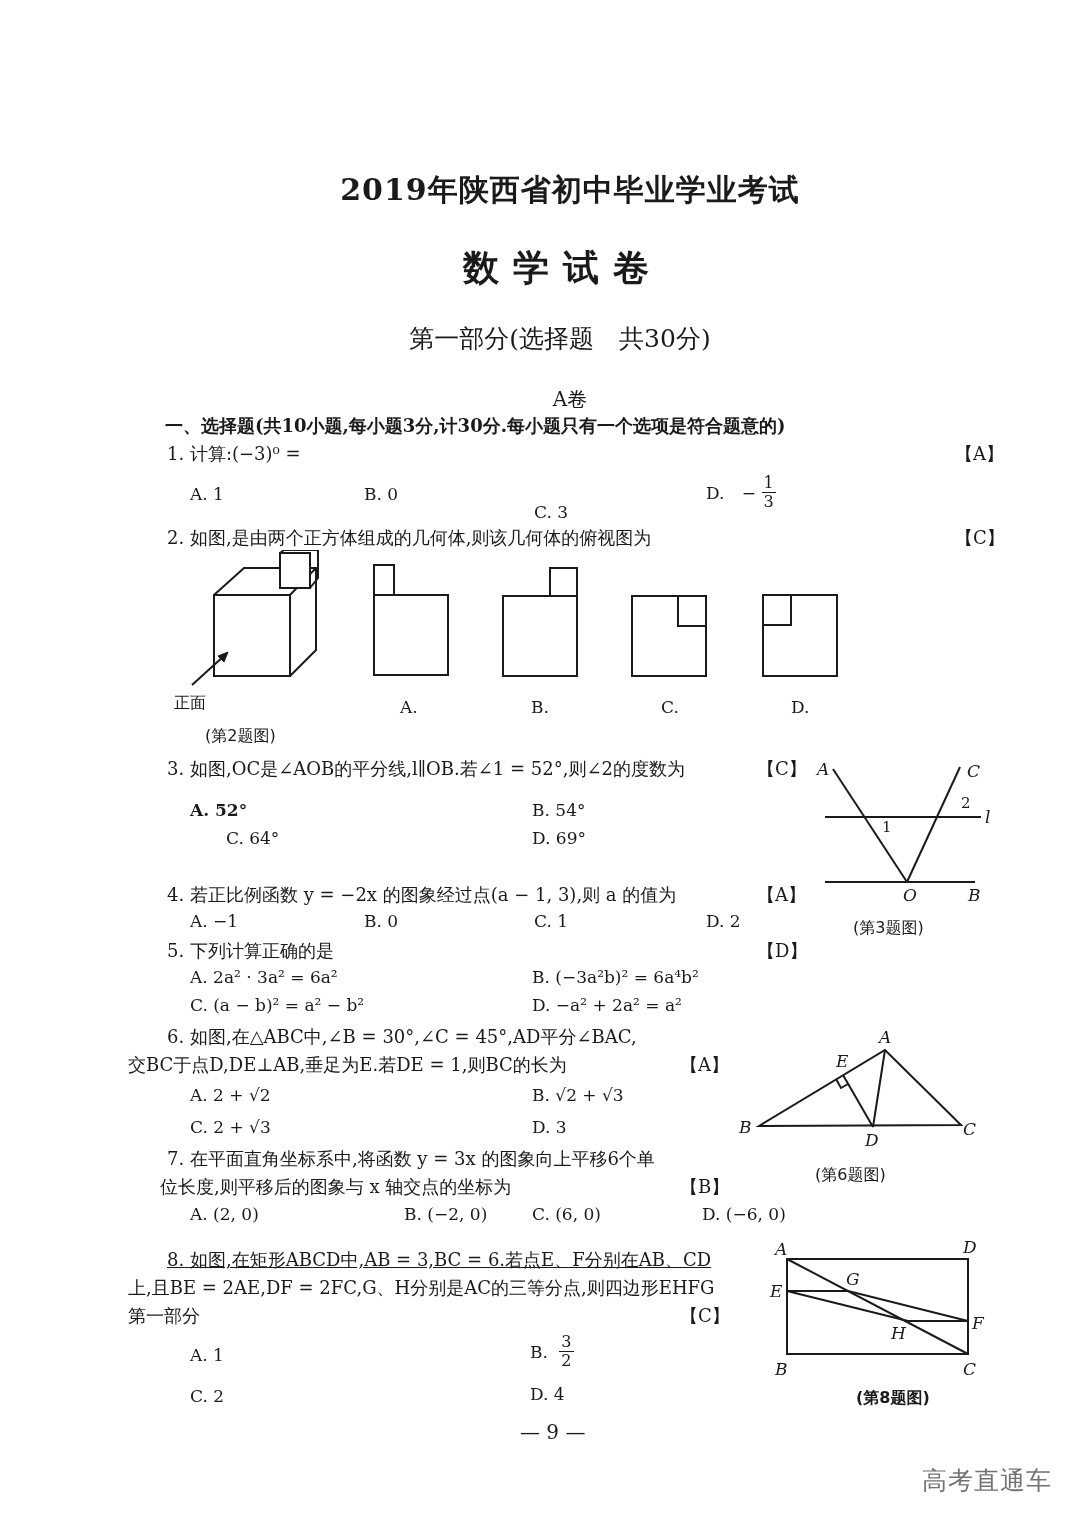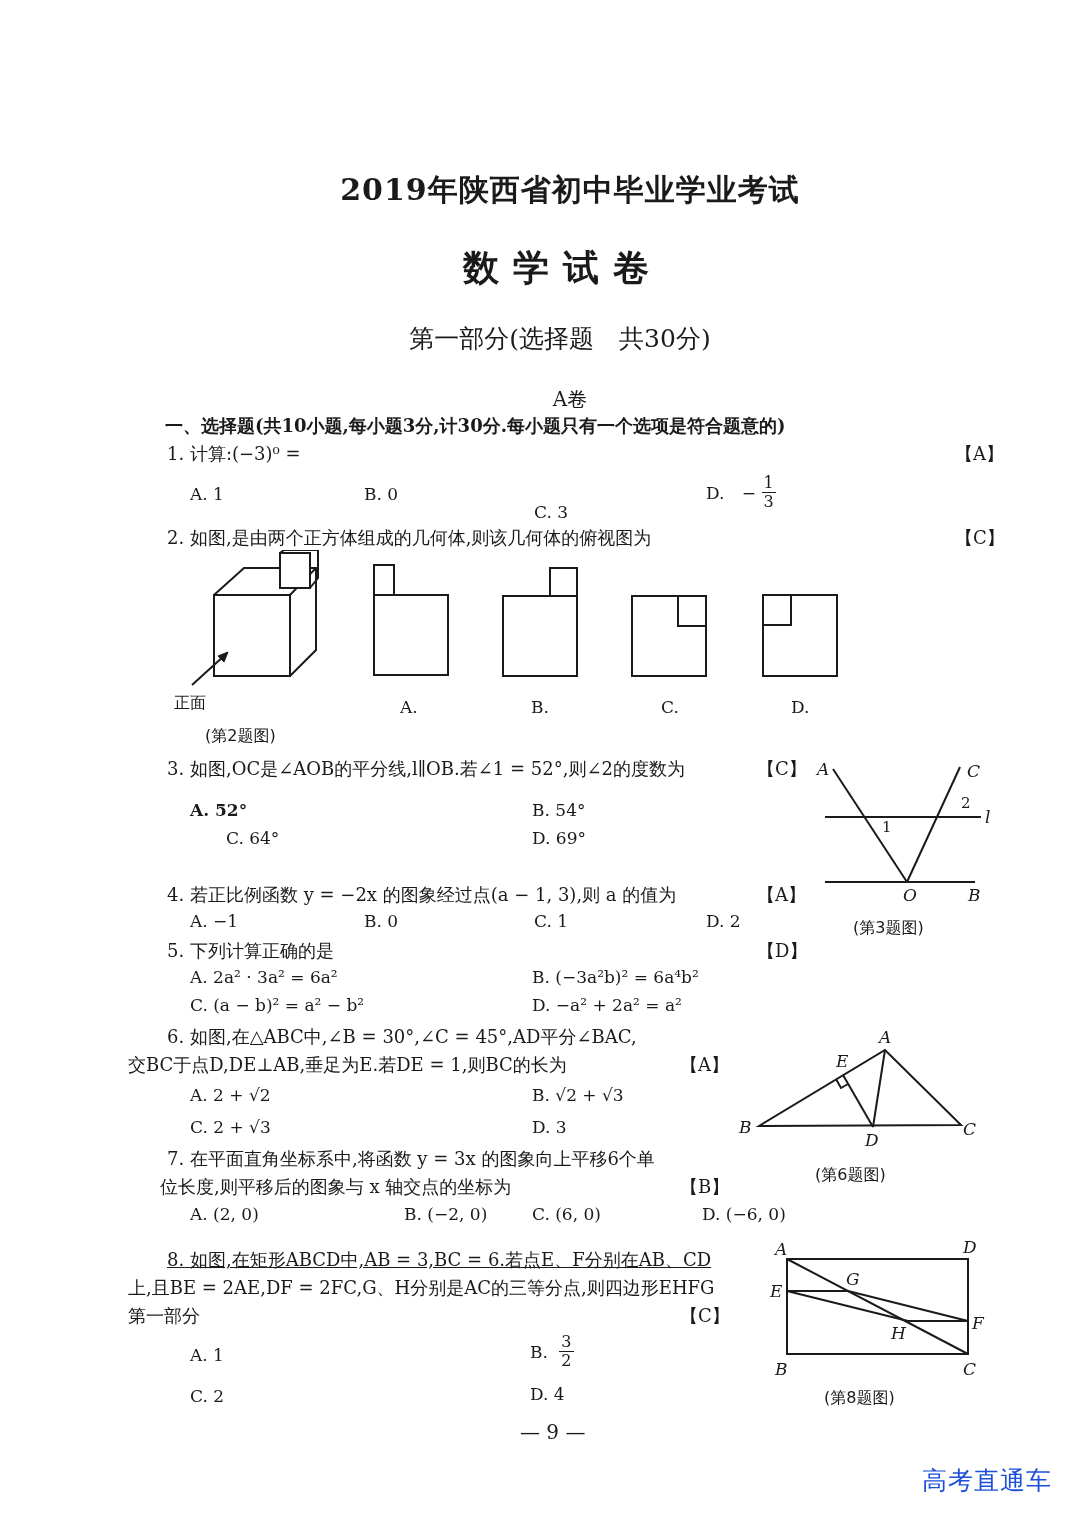--- a/index.html
+++ b/index.html
@@ -16,21 +16,21 @@
   .q { font-size:18px; }
   .ans { font-size:18px; }
   .opt { font-size:17px; }
   .cap { font-size:16px; font-family:"DejaVu Sans","Liberation Sans",sans-serif; }
   .frac { display:inline-block; vertical-align:middle; text-align:center; line-height:1; font-size:16px; }
   .frac span { display:block; padding:1px 2px; }
   .frac .num { border-bottom:1.5px solid #1a1a1a; }
   svg line, svg polyline, svg rect, svg polygon { stroke:#1a1a1a; stroke-width:2; fill:none; }
   .svgt { font-family:"DejaVu Serif", serif; font-style:italic; font-size:17px; fill:#1a1a1a; }
   .pageno { top:1420px; left:520px; font-size:20px; }
-  .wm { top:1464px; left:922px; font-size:25px; color:#1d4ed8; font-family:"DejaVu Sans","Liberation Sans",sans-serif; letter-spacing:1px; }
+  .wm { top:1464px; left:922px; font-size:25px; color:#737373; font-family:"DejaVu Sans","Liberation Sans",sans-serif; letter-spacing:1px; }
 </style>
 </head>
 <body>
 
 <div class="abs title1">2019年陕西省初中毕业学业考试</div>
 <div class="abs title2">数学试卷</div>
 <div class="abs title3">第一部分(选择题　共30分)</div>
 <div class="abs vol">A卷</div>
 <div class="abs instr">一、选择题(共10小题,每小题3分,计30分.每小题只有一个选项是符合题意的)</div>
 
@@ -189,16 +189,16 @@
   <line x1="143" y1="86" x2="203" y2="86"></line>
   <text class="svgt" x="10" y="20">A</text>
   <text class="svgt" x="198" y="18">D</text>
   <text class="svgt" x="5" y="62">E</text>
   <text class="svgt" x="81" y="50">G</text>
   <text class="svgt" x="207" y="94">F</text>
   <text class="svgt" x="126" y="104">H</text>
   <text class="svgt" x="10" y="140">B</text>
   <text class="svgt" x="198" y="140">C</text>
 </svg>
-<div class="abs cap" style="top:1388px;left:824px;">(第8题图)</div>
+<div class="abs cap" style="top:1388px;left:856px;font-weight:bold;">(第8题图)</div>
 
 <div class="abs pageno">— 9 —</div>
 <div class="abs wm">高考直通车</div>
 
 </body></html>

